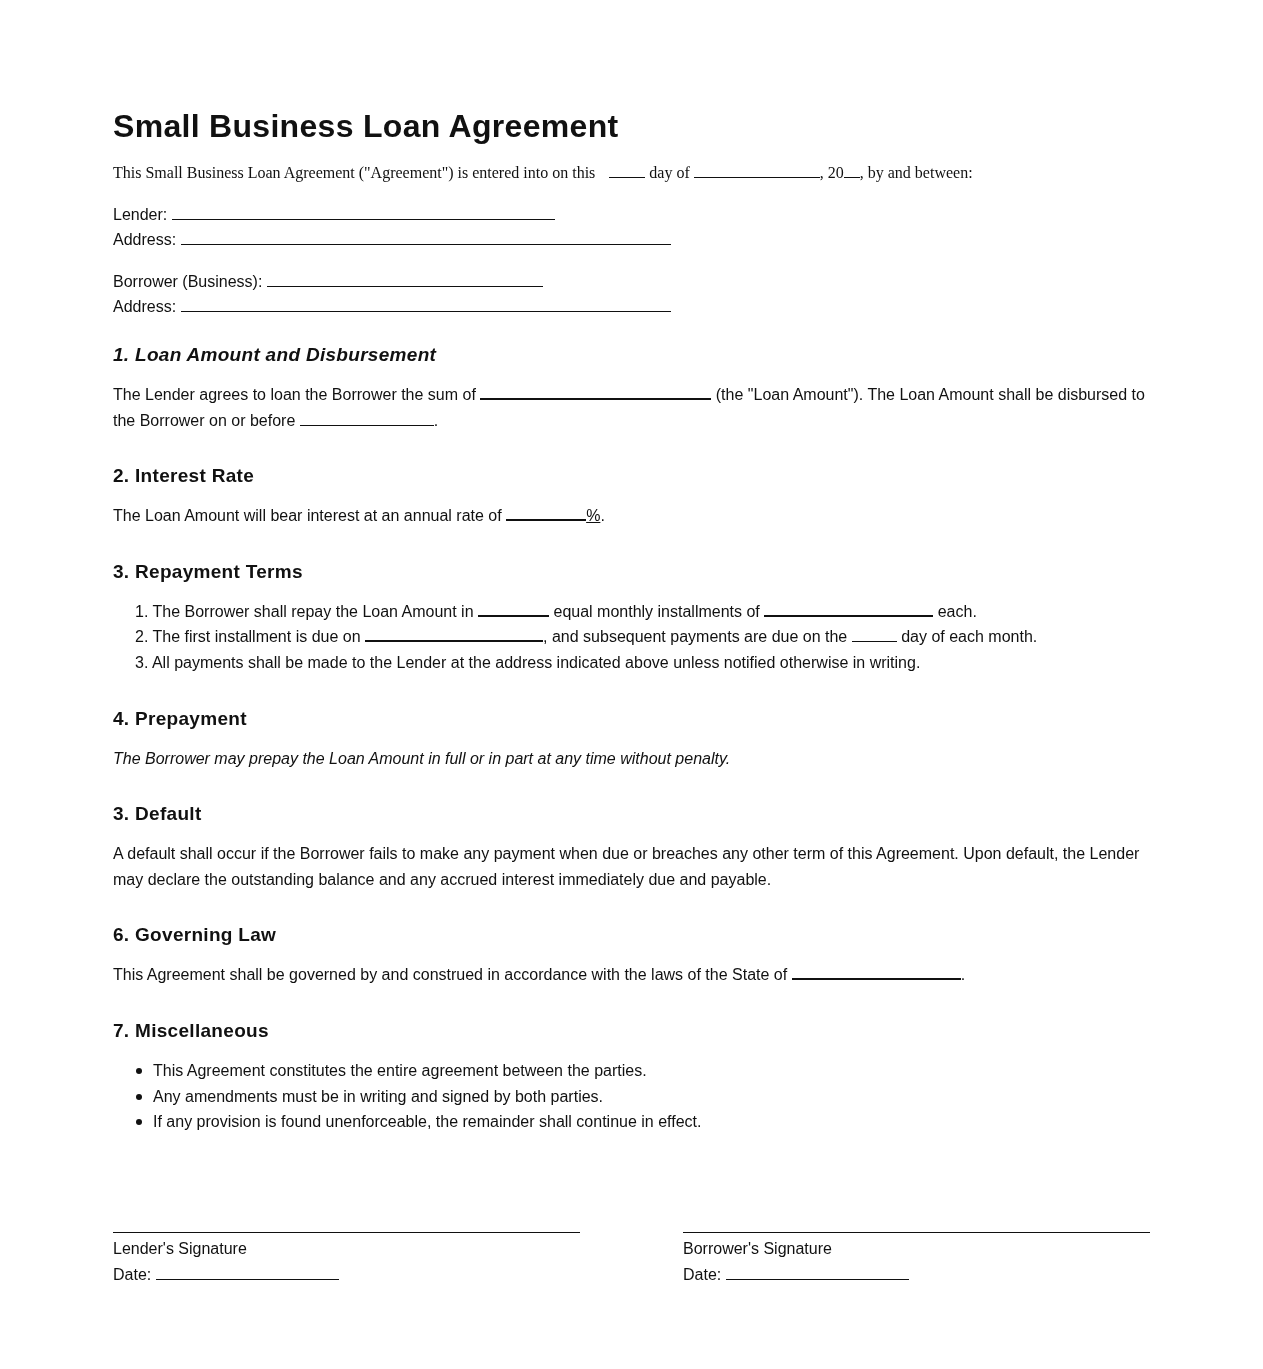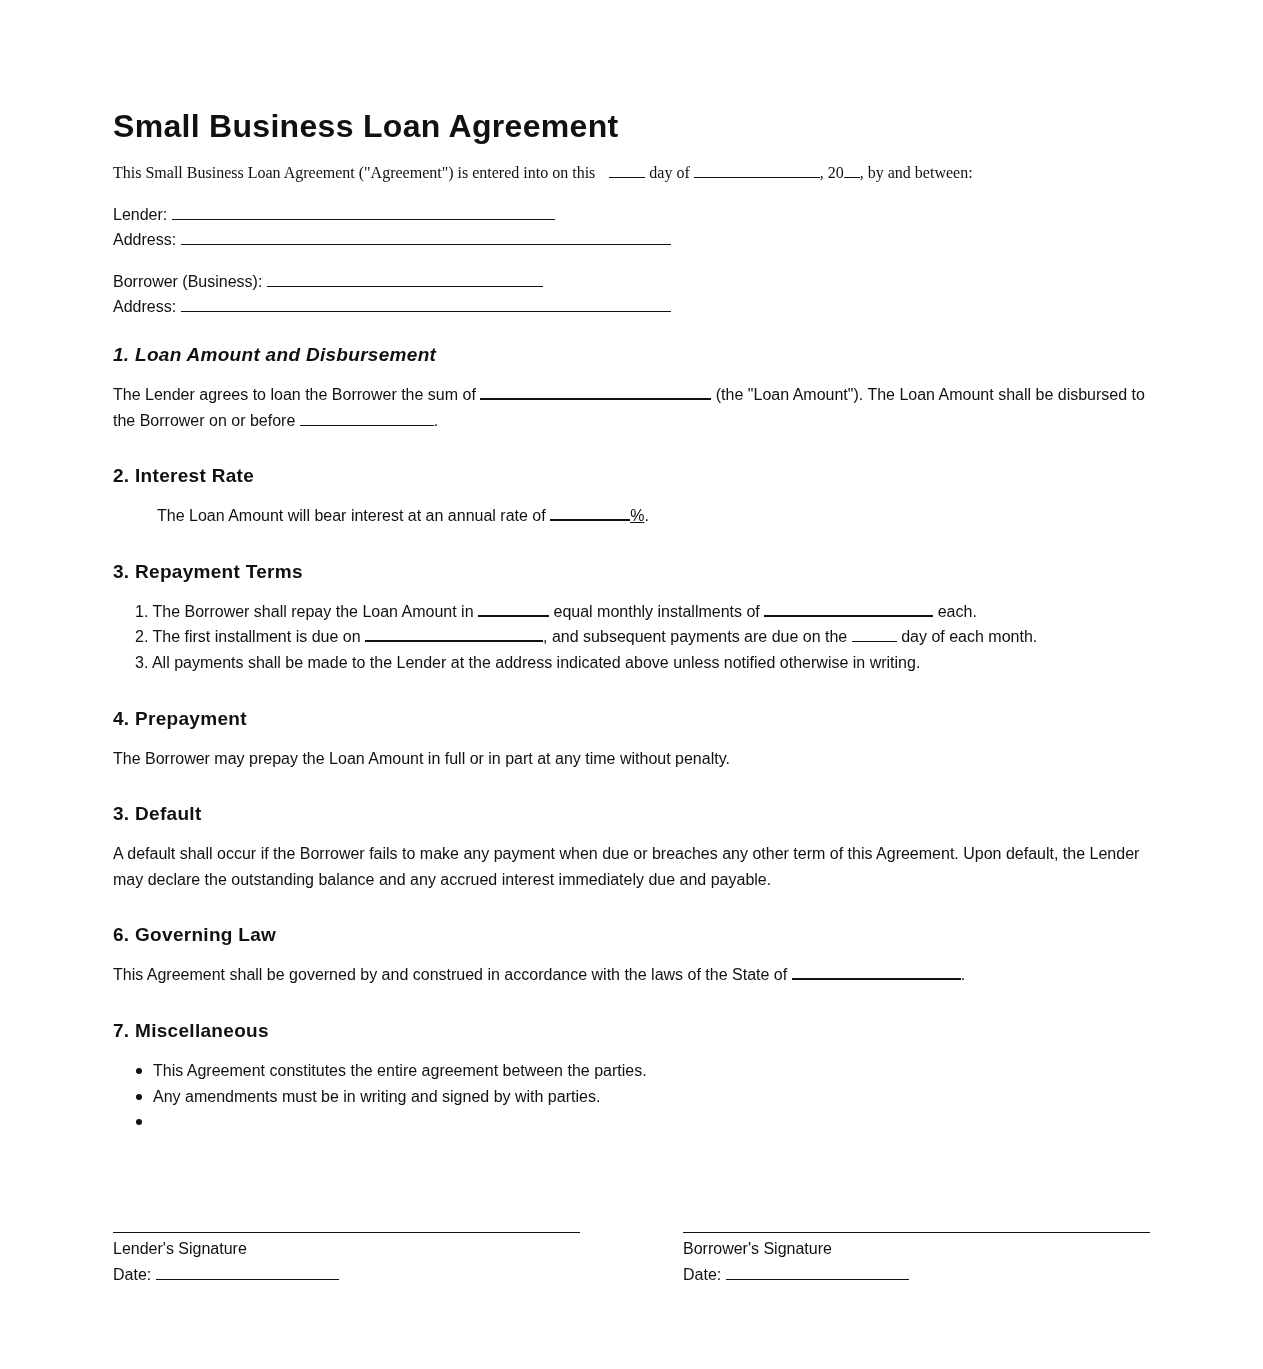--- a/index.html
+++ b/index.html
@@ -131,21 +131,21 @@
   <p class="para" style="top:382px;">
     <span>The Lender agrees to loan the Borrower the sum of</span>
     <span class="blank thick" style="width:231px;"></span>
     <span>(the "Loan Amount"). The Loan Amount shall be disbursed to</span>
     <br>
     <span>the Borrower on or before</span>
     <span class="blank" style="width:134px;"></span><span>.</span>
   </p>
 
   <h2 class="heading" style="top:464px;">2. Interest Rate</h2>
-  <p class="line" style="top:506px;margin-left:44px;">
+  <p class="line" style="top:506px;">
     <span>The Loan Amount will bear interest at an annual rate of</span>
     <span class="blank thick" style="width:80px;"></span><span style="text-decoration:underline;">%</span><span>.</span>
   </p>
 
   <h2 class="heading" style="top:560px;">3. Repayment Terms</h2>
   <div class="ol-item" style="top:602px;">
     <span>1.</span>
     <span>The Borrower shall repay the Loan Amount in</span>
     <span class="blank thick" style="width:71px;"></span>
     <span>equal monthly installments of</span>
@@ -158,42 +158,43 @@
     <span class="blank thick" style="width:178px;"></span><span>, and subsequent payments are due on the</span>
     <span class="blank" style="width:45px;"></span>
     <span>day of each month.</span>
   </div>
   <div class="ol-item" style="top:653px;">
     <span>3.</span>
     <span>All payments shall be made to the Lender at the address indicated above unless notified otherwise in writing.</span>
   </div>
 
   <h2 class="heading" style="top:707px;">4. Prepayment</h2>
-  <p class="line" style="top:749px;">The Borrower may prepay the Loan Amount in full or in part at any time without penalty.</p>
+  <p class="line" style="top:749px;font-style:italic;">The Borrower may prepay the Loan Amount in full or in part at any time without penalty.</p>
 
   <h2 class="heading" style="top:802px;">3. Default</h2>
   <p class="para" style="top:841px;">A default shall occur if the Borrower fails to make any payment when due or breaches any other term of this Agreement. Upon default, the Lender may declare the outstanding balance and any accrued interest immediately due and payable.</p>
 
   <h2 class="heading" style="top:923px;">6. Governing Law</h2>
   <p class="line" style="top:965px;">
     <span>This Agreement shall be governed by and construed in accordance with the laws of the State of</span>
     <span class="blank thick" style="width:169px;"></span><span>.</span>
   </p>
 
   <h2 class="heading" style="top:1019px;">7. Miscellaneous</h2>
   <div class="ul-item" style="top:1061px;">
     <span class="bullet"></span>
     <span>This Agreement constitutes the entire agreement between the parties.</span>
   </div>
   <div class="ul-item" style="top:1087px;">
     <span class="bullet"></span>
-    <span>Any amendments must be in writing and signed by with parties.</span>
+    <span>Any amendments must be in writing and signed by both parties.</span>
   </div>
   <div class="ul-item" style="top:1112px;">
     <span class="bullet"></span>
+    <span>If any provision is found unenforceable, the remainder shall continue in effect.</span>
   </div>
 
   <div class="sig-line" style="left:0;"></div>
   <div class="sig-label" style="left:0; top:1239px;">Lender's Signature</div>
   <div class="sig-label" style="left:0; top:1265px;">
     <span>Date:</span>
     <span class="blank" style="width:183px;"></span>
   </div>
 
   <div class="sig-line" style="left:570px;"></div>

